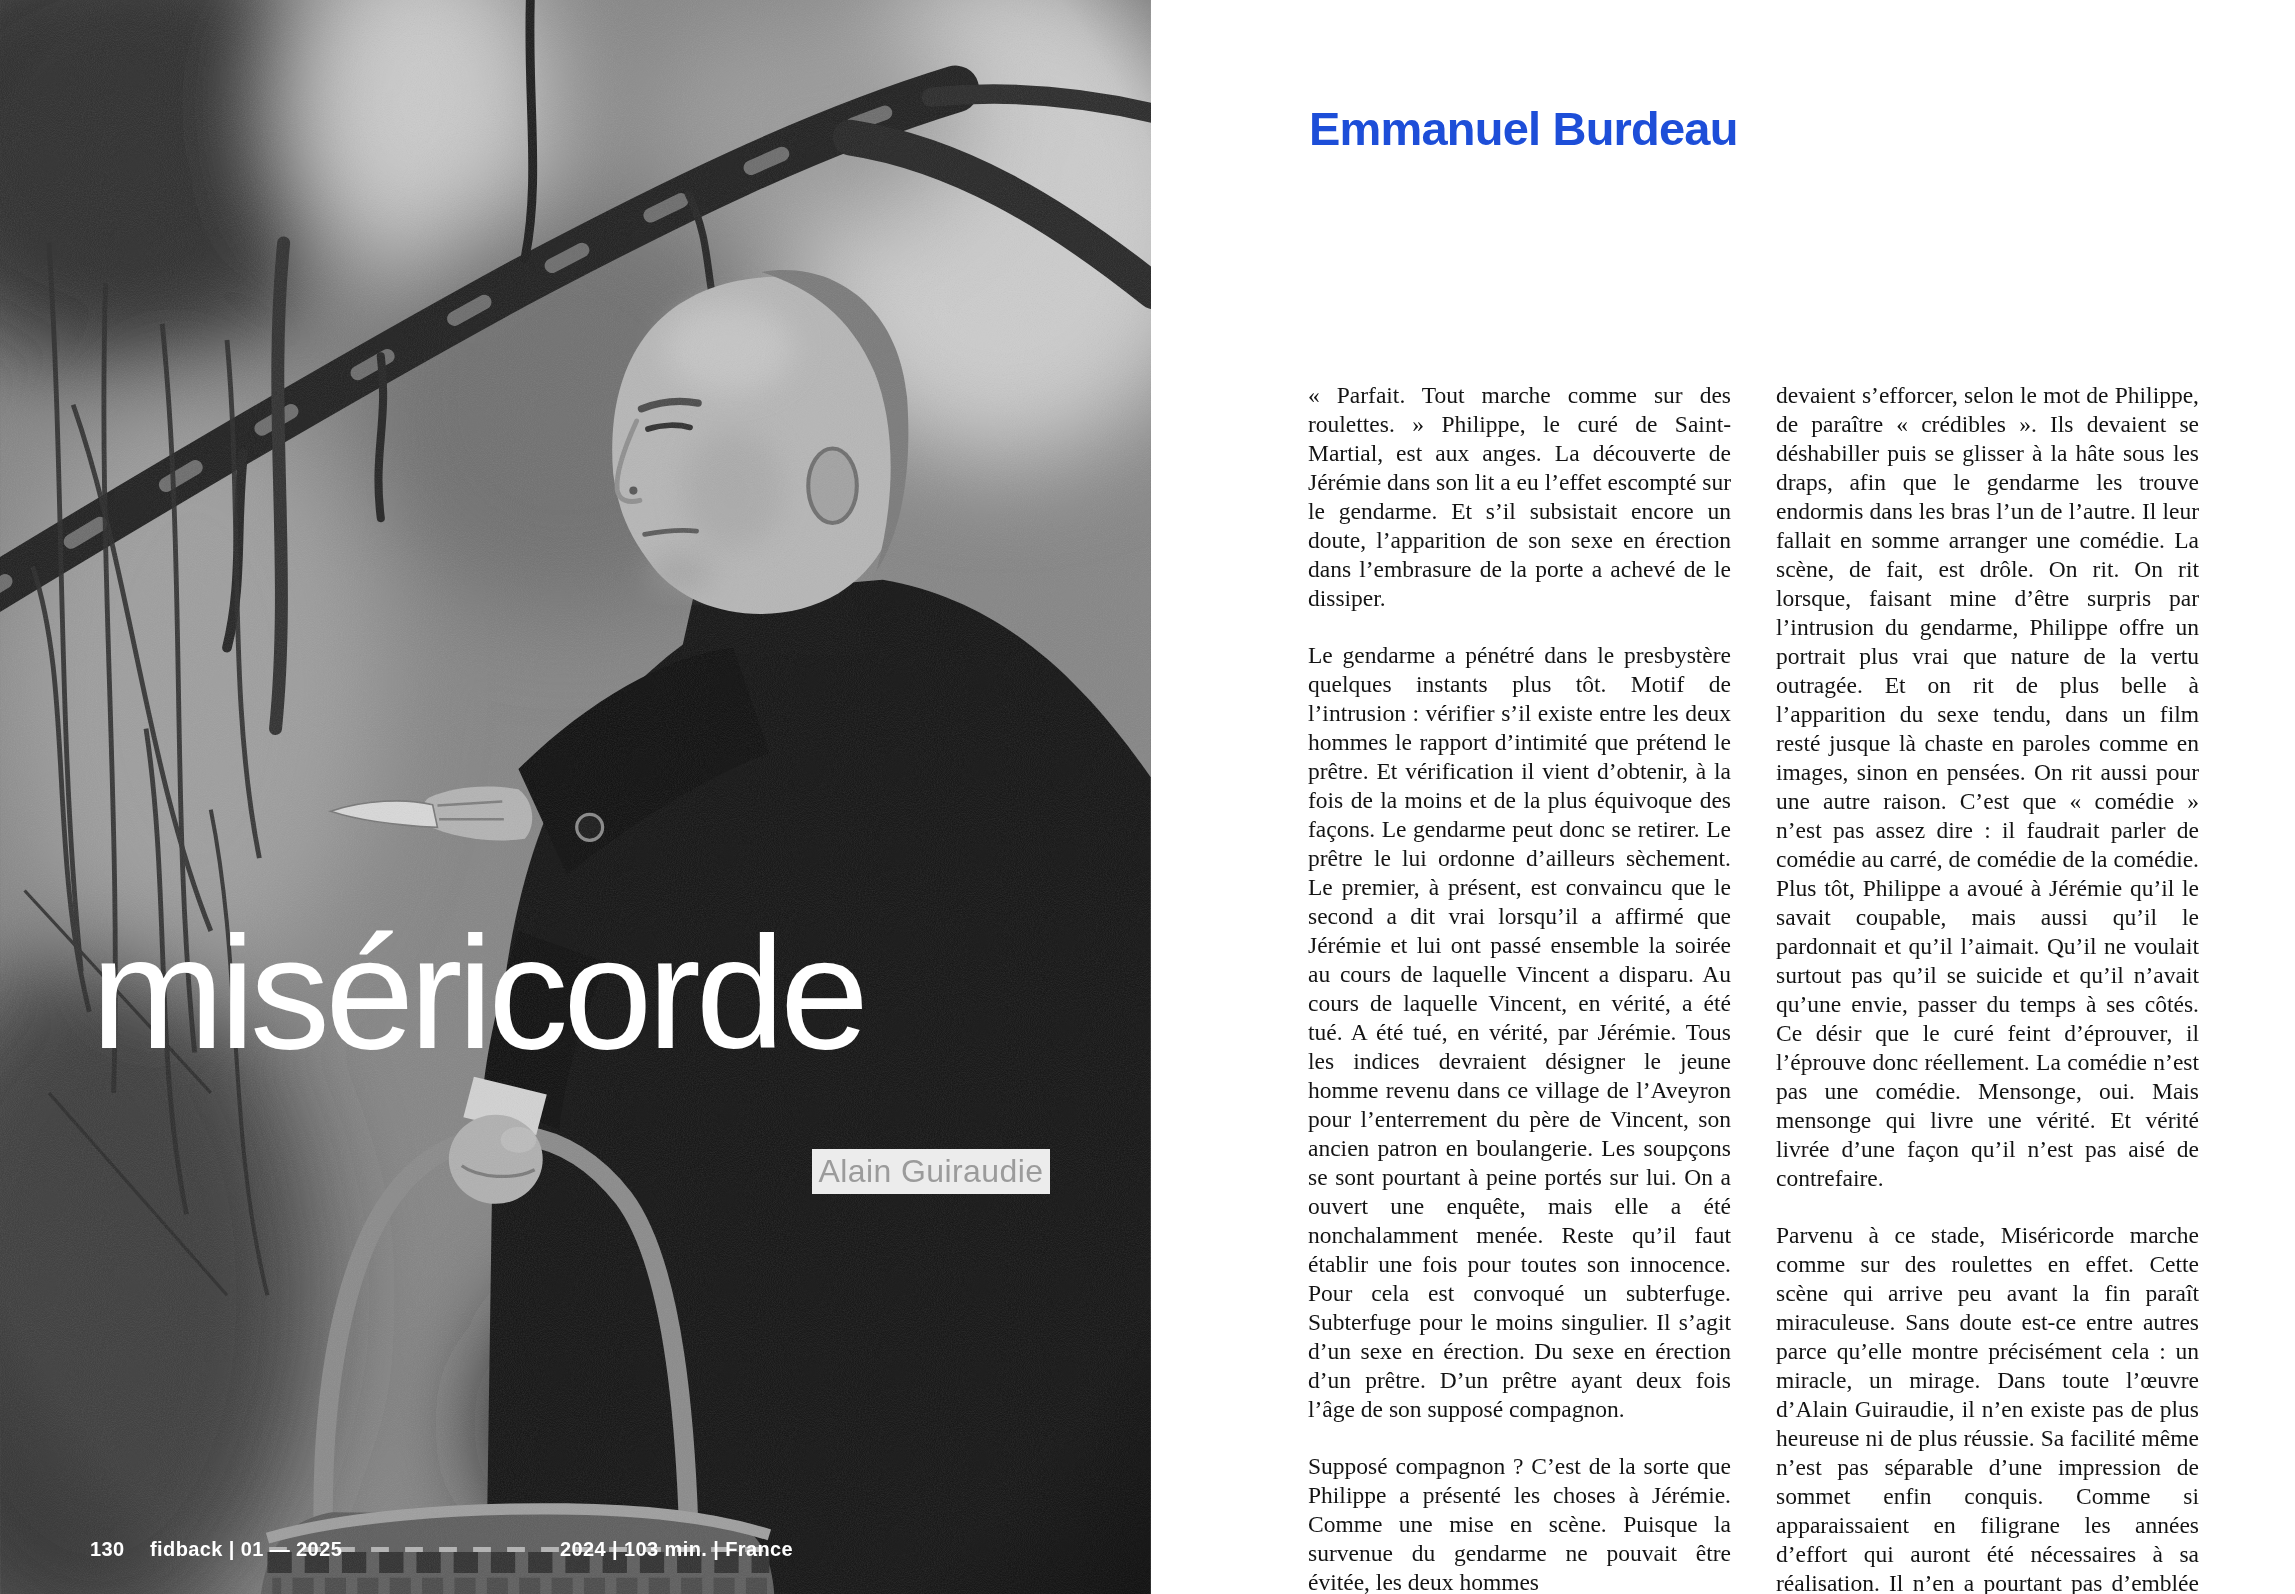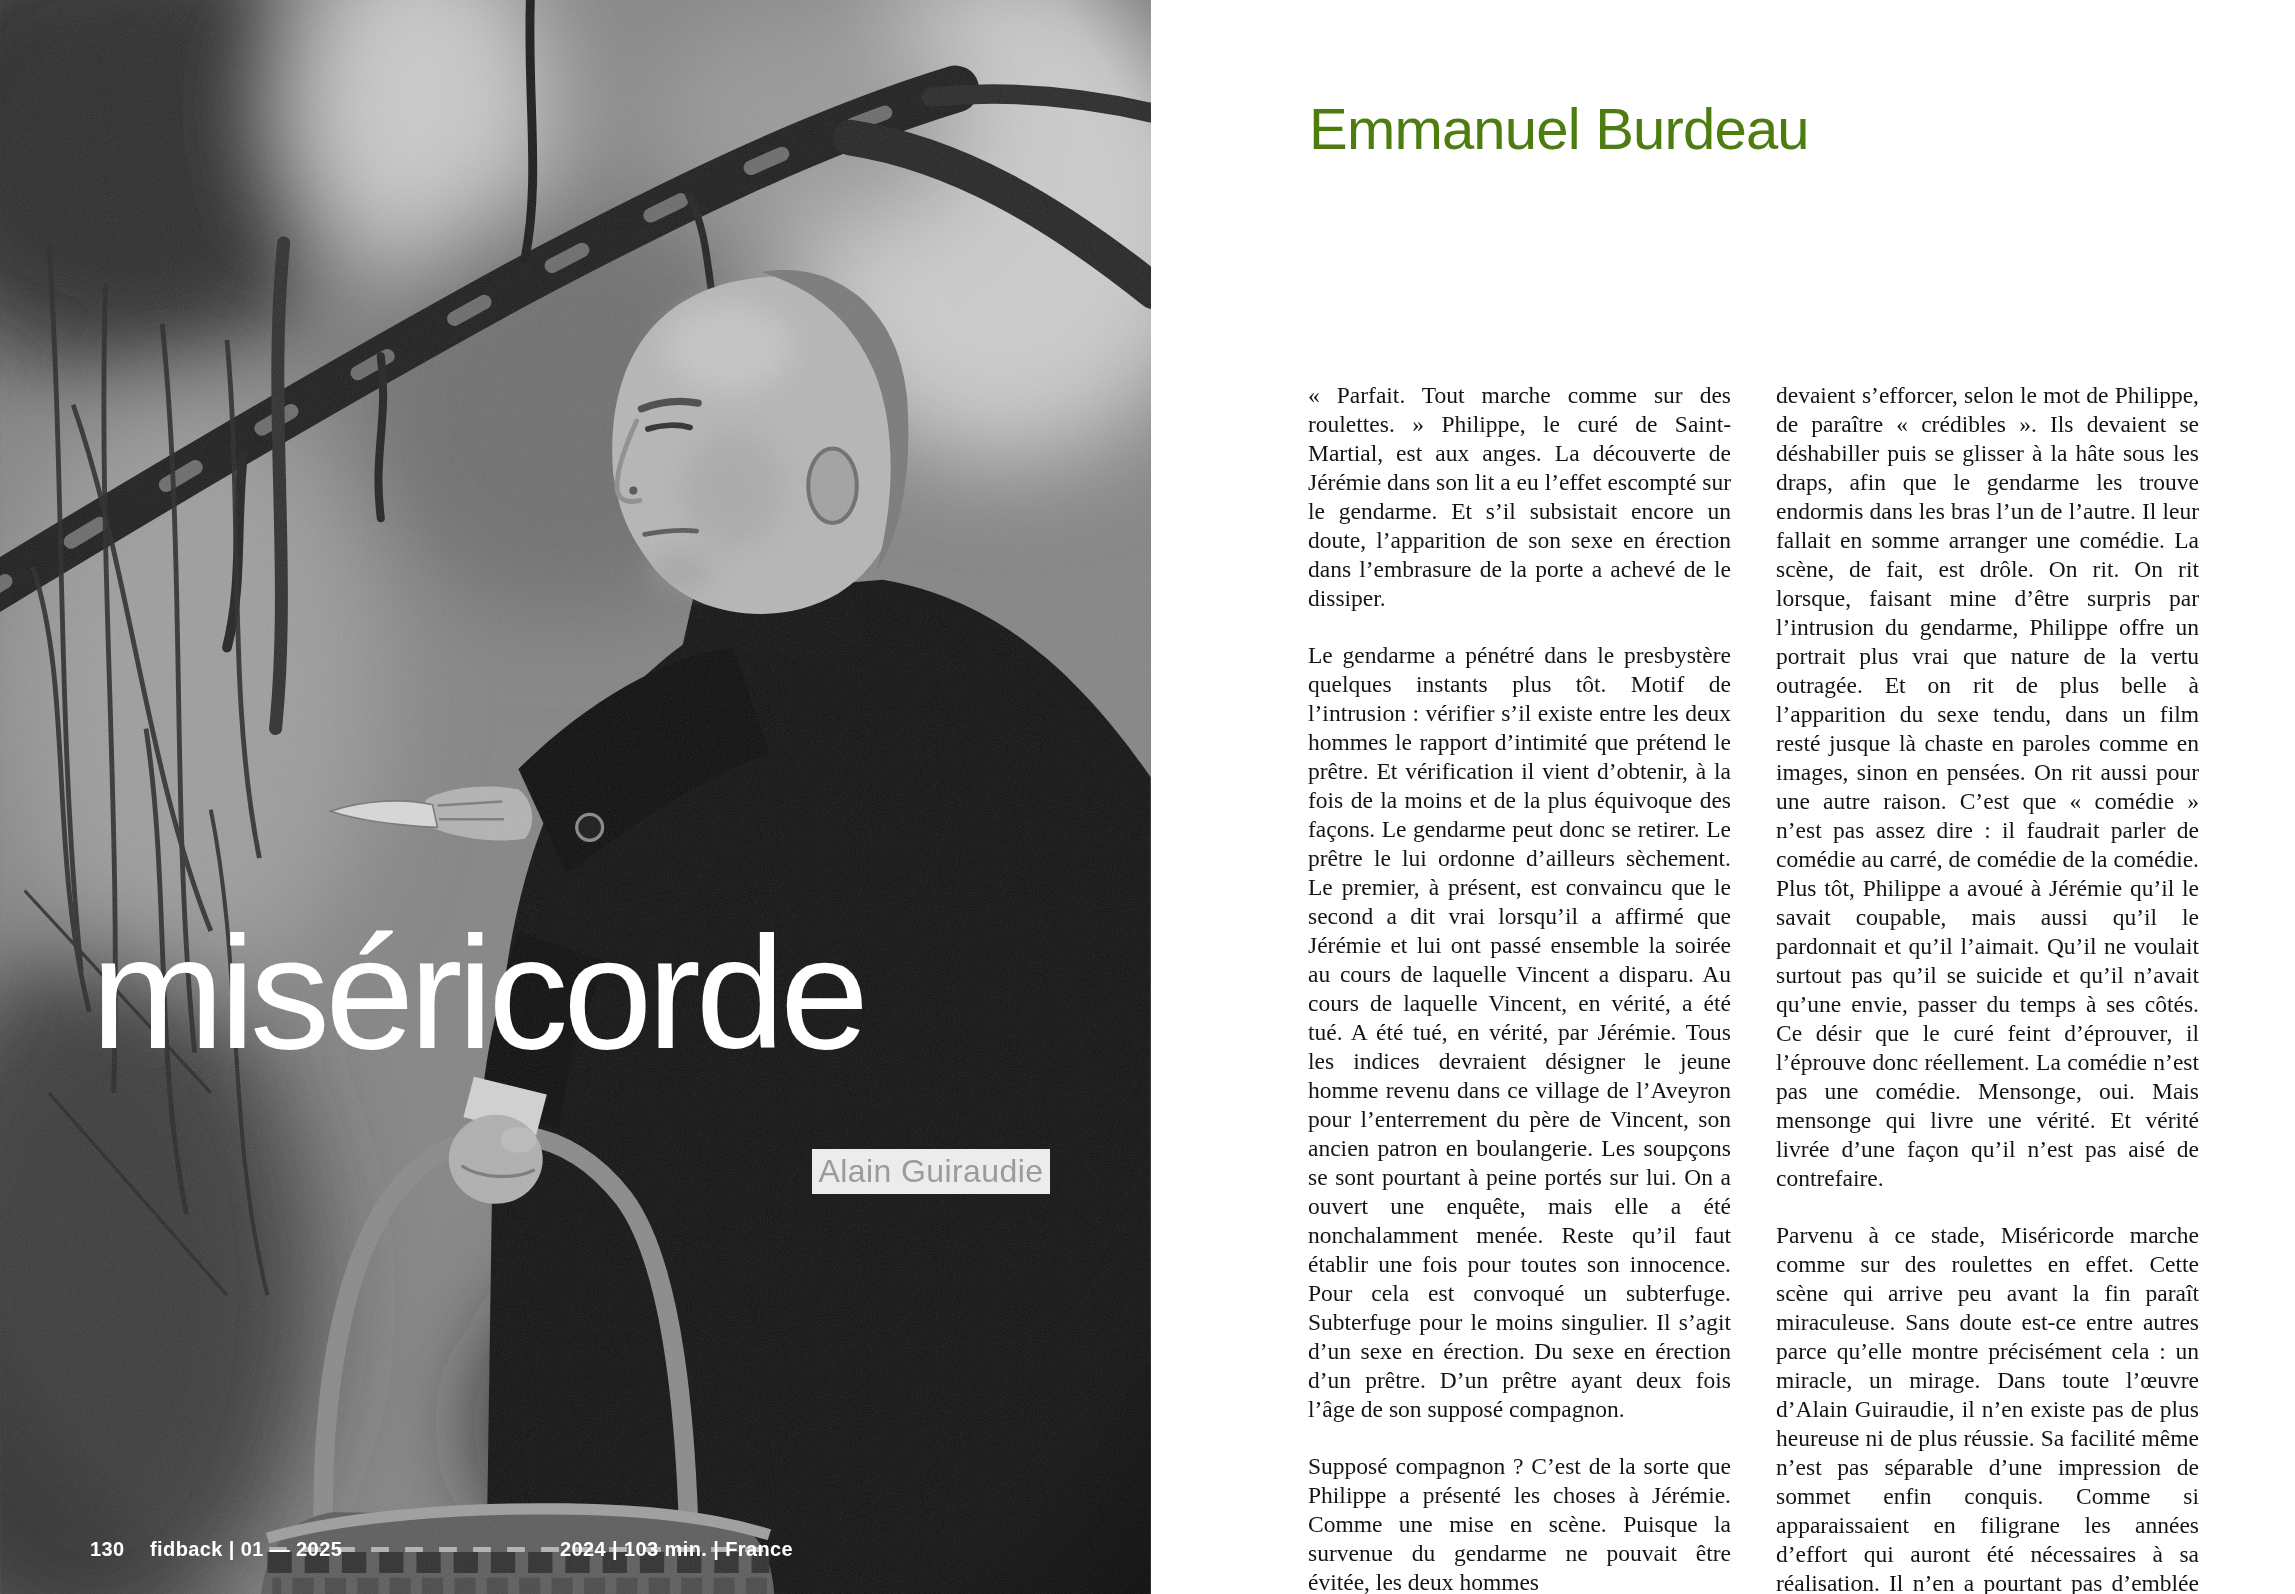--- a/index.html
+++ b/index.html
@@ -14,22 +14,22 @@
   .director-label{position:absolute;left:779px;top:1149px;width:238px;height:45px;
                   background:#ececec;display:flex;align-items:center;justify-content:center;margin-left:33px;}
   .director-label span{font-size:32px;letter-spacing:0.4px;color:#9b9b9b;}
   .footer-photo span{position:absolute;top:1538px;color:#ffffff;font-size:20px;
                      font-weight:700;letter-spacing:0.4px;white-space:nowrap;}
   .f-pageno-l{left:90px;text-align:right;} .f-issue{left:150px;} .f-meta{left:560px;}
   
   .article-header{position:absolute;left:1309px;top:99px;}
   .article-title{margin:0;font-size:46px;line-height:45px;font-weight:700;
                  letter-spacing:-0.4px;color:#0d0d0d;}
-  .article-author{margin-top:5.7px;font-size:58px;line-height:47px;font-weight:400;
-                  letter-spacing:-0.8px;color:#4d7c0f;}
+  .article-author{margin-top:5.7px;font-size:47px;line-height:47px;font-weight:700;
+                  letter-spacing:-0.8px;color:#1d4ed8;}
   .col{position:absolute;top:381px;width:423px;
        font-family:"Liberation Serif","DejaVu Serif",serif;
        font-size:23.5px;line-height:29px;color:#141414;
        text-align:justify;hyphens:auto;-webkit-hyphens:auto;}
   .col1{left:1308px;} .col2{left:1776px;}
   .col p{margin:0 0 28px 0;}
   .it{}
   .footer-right span{position:absolute;top:1610px;color:#7f1d1d;font-size:24px;
                      letter-spacing:0.2px;white-space:nowrap;}
   .f-pageno-r{left:1304px;} .f-section{left:1355px;}

